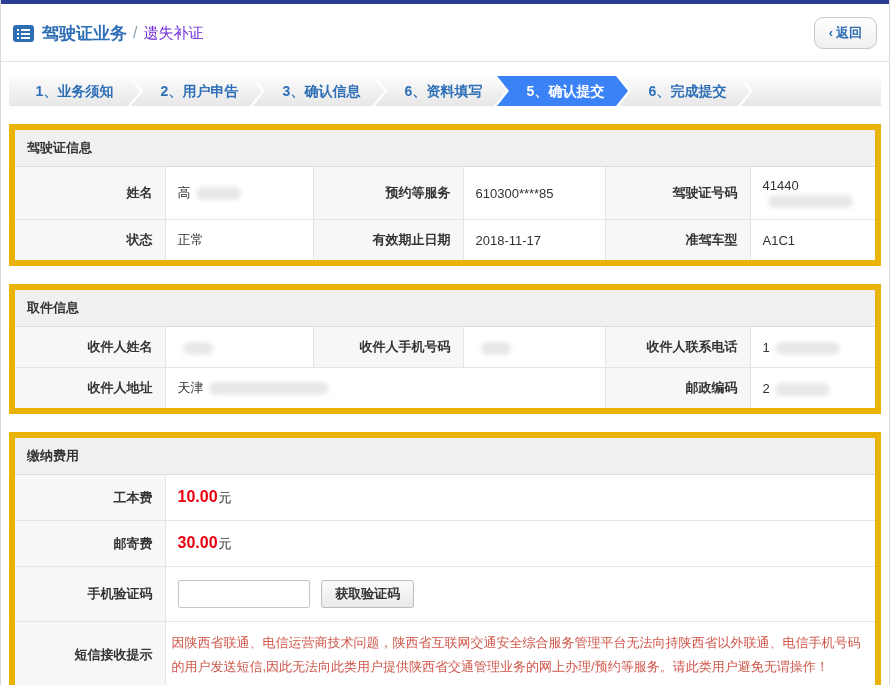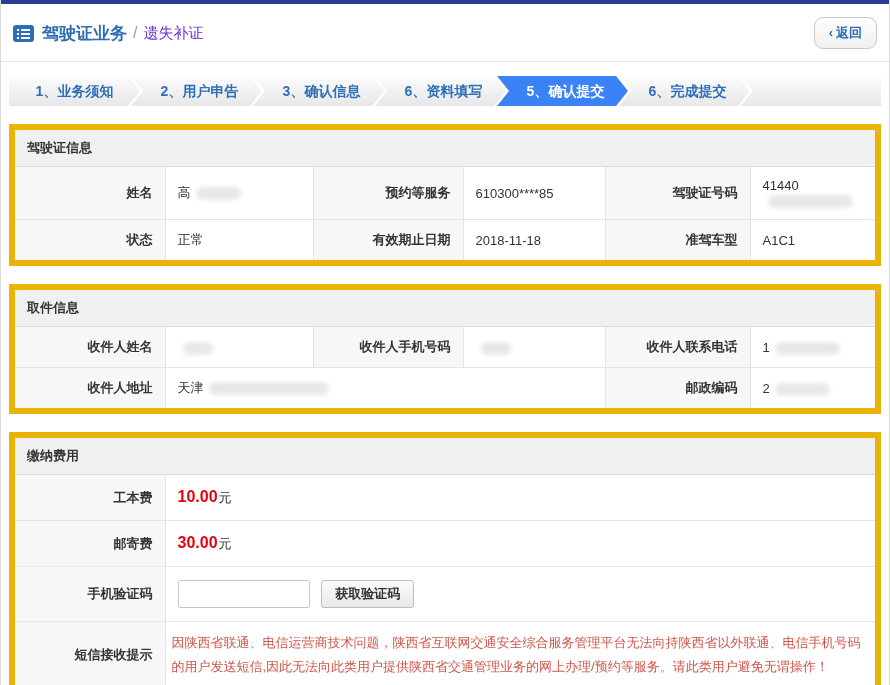--- a/index.html
+++ b/index.html
@@ -159,21 +159,21 @@
         <td class="val"><span>高</span><span class="redact w45"></span></td>
         <td class="lbl">预约等服务</td>
         <td class="val">610300****85</td>
         <td class="lbl">驾驶证号码</td>
         <td class="val"><span>41440</span><span class="redact w85"></span></td>
       </tr>
       <tr>
         <td class="lbl">状态</td>
         <td class="val">正常</td>
         <td class="lbl">有效期止日期</td>
-        <td class="val">2018-11-18</td>
+        <td class="val">2018-11-17</td>
         <td class="lbl">准驾车型</td>
         <td class="val">A1C1</td>
       </tr>
     </tbody>
       </table>
   </div>
 
   <div class="section">
     <div class="sec-title">取件信息</div>
     <table>

